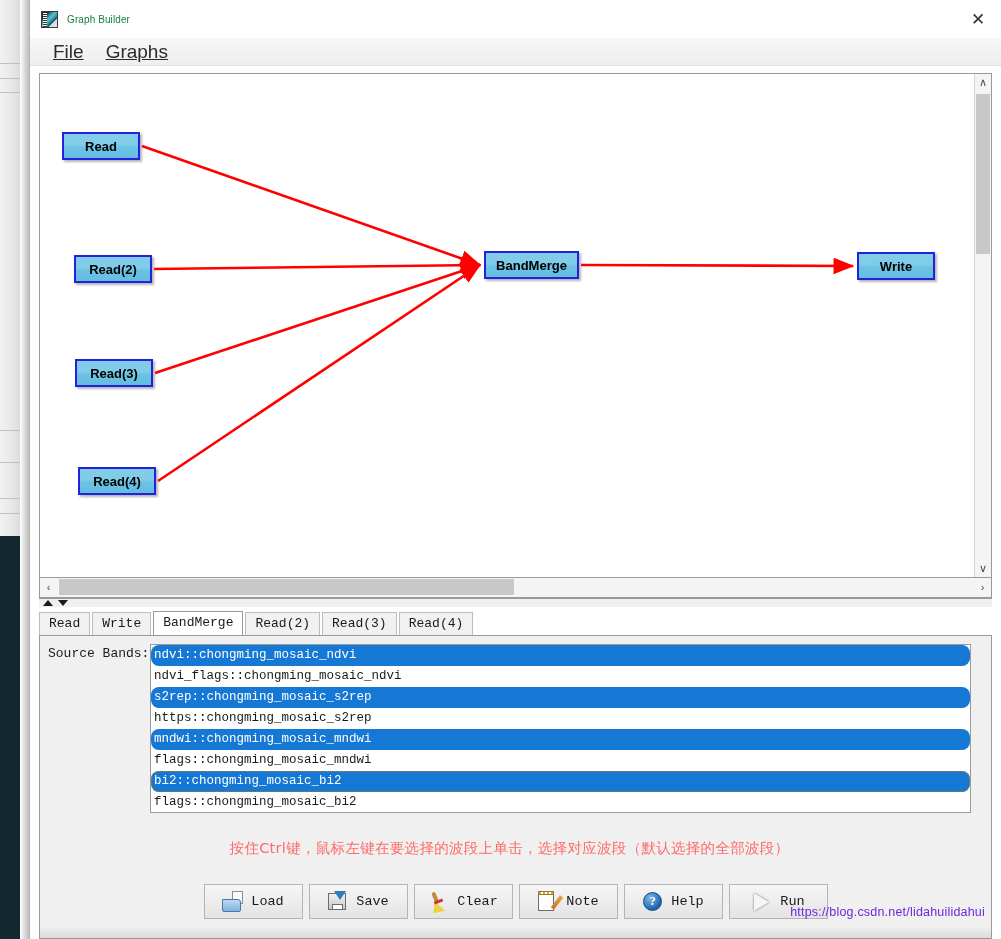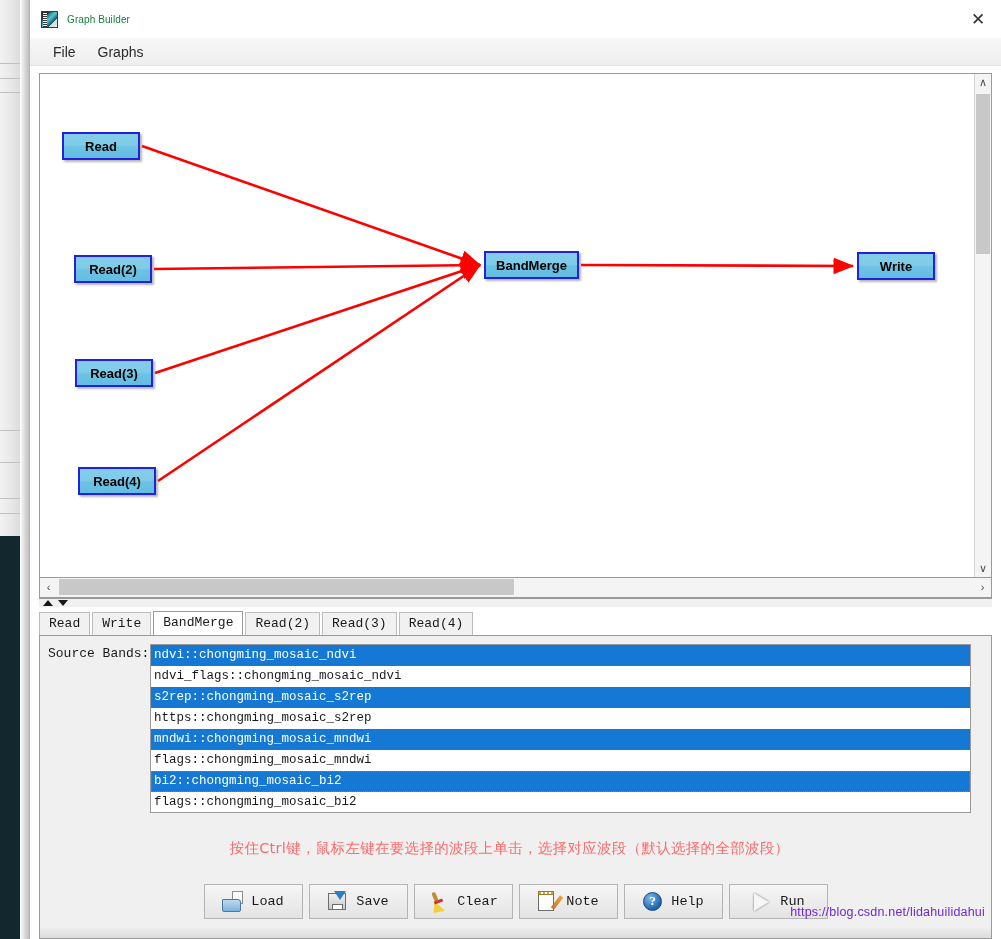--- a/index.html
+++ b/index.html
@@ -57,21 +57,21 @@
   }
 
   
   #menubar {
     height: 28px; flex: 0 0 28px;
     background: linear-gradient(to bottom, #f7f7f7, #eeeeee);
     display: flex; align-items: center; padding-left: 12px;
     border-bottom: 1px solid #e2e2e2;
   }
   #menubar .menu-item {
-    font-size: 14px; color: #2b2b2b; padding: 3px 11px; cursor: pointer;
+    font-size: 19px; color: #2b2b2b; padding: 3px 11px; cursor: pointer; text-decoration: underline;
   }
 
   
   #canvas-wrap {
     position: relative; margin: 7px 9px 0 9px; height: 505px;
     border: 1px solid #9a9a9a; background: #ffffff; flex: 0 0 505px;
   }
   #canvas {
     position: absolute; left: 0; top: 0; right: 17px; bottom: 0;
     overflow: hidden; background: #ffffff;
@@ -157,21 +157,21 @@
   }
   #bands-list {
     flex: 1 1 auto; background: #ffffff; border: 1px solid #9a9a9a;
     height: 169px; overflow: hidden;
   }
   .band-item {
     font-family: "Liberation Mono", monospace; font-size: 12.5px;
     height: 21px; line-height: 21px; padding-left: 3px;
     color: #1a1a1a; cursor: pointer; white-space: nowrap;
   }
-  .band-item.selected { background: #1478d4; color: #ffffff; }
+  .band-item.selected { background: #1478d4; color: #ffffff; border-radius: 8px; }
   .band-item.focused { outline: 1px dotted #b07820; outline-offset: -1px; }
 
   #hint {
     text-align: center; color: #ff6a6a; font-size: 14.5px;
     margin-top: 26px; letter-spacing: 0.3px;
     font-family: "DejaVu Sans", sans-serif;
   }
 
   
   #buttonbar {

